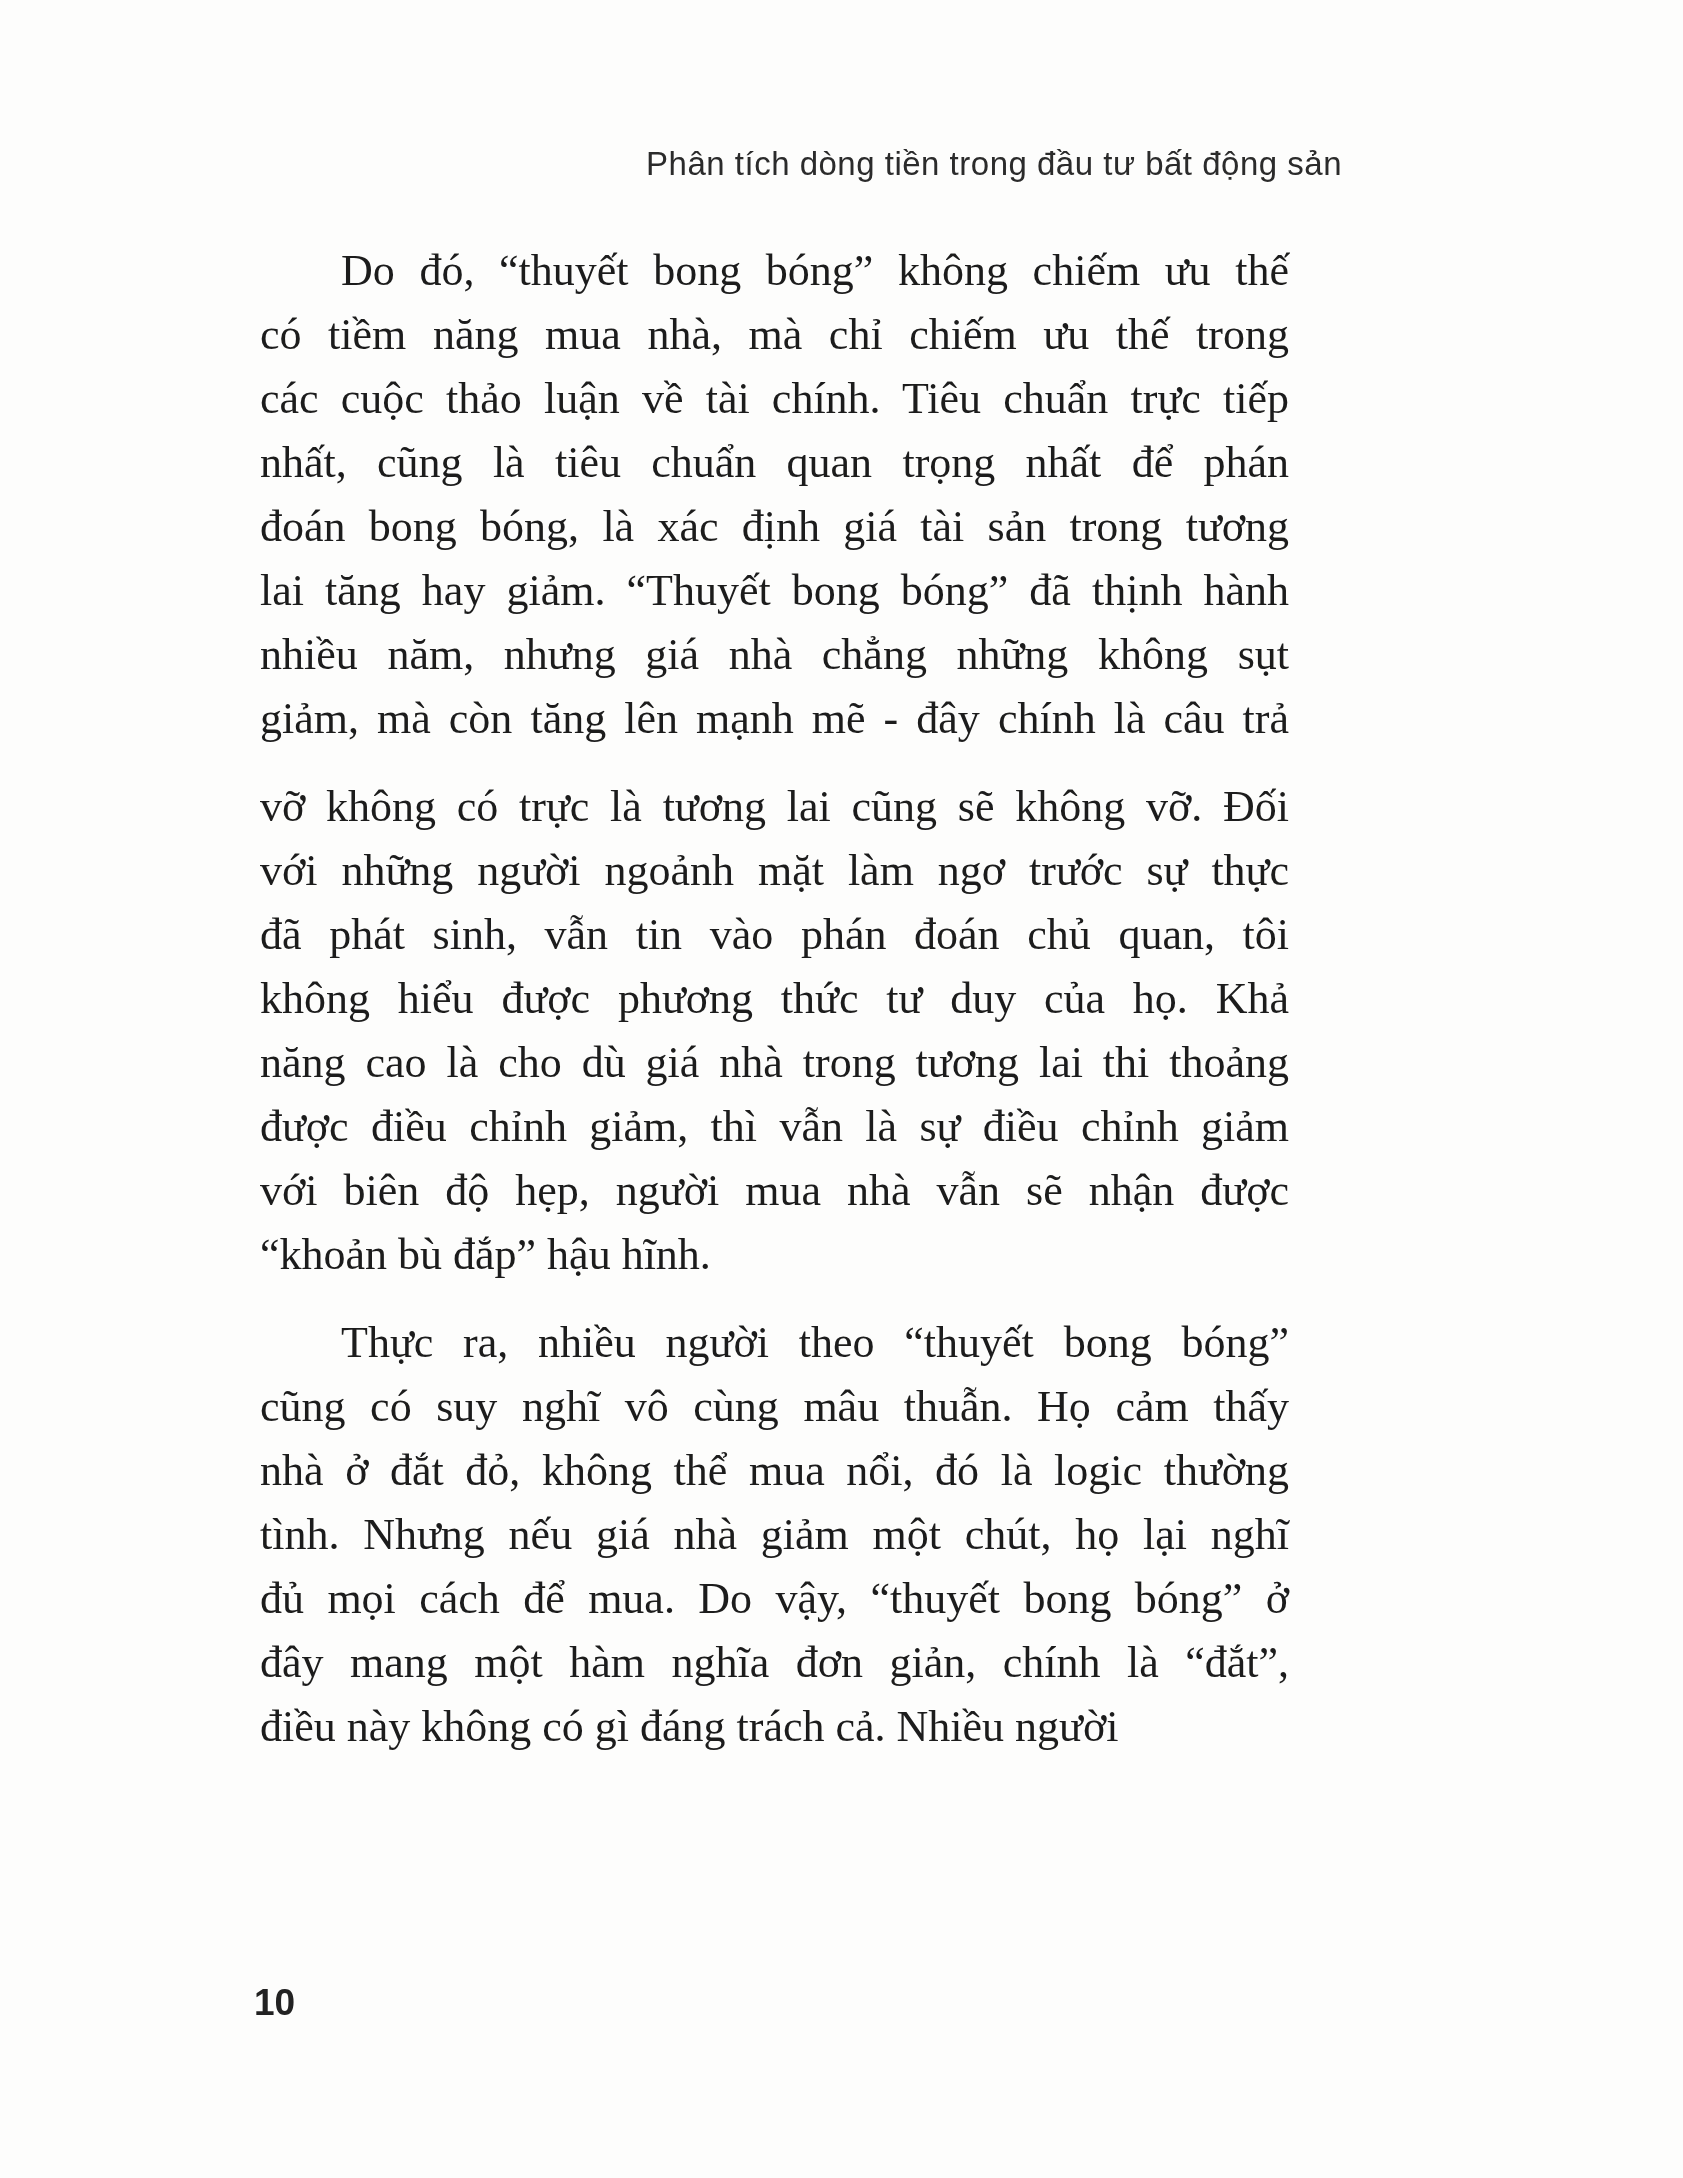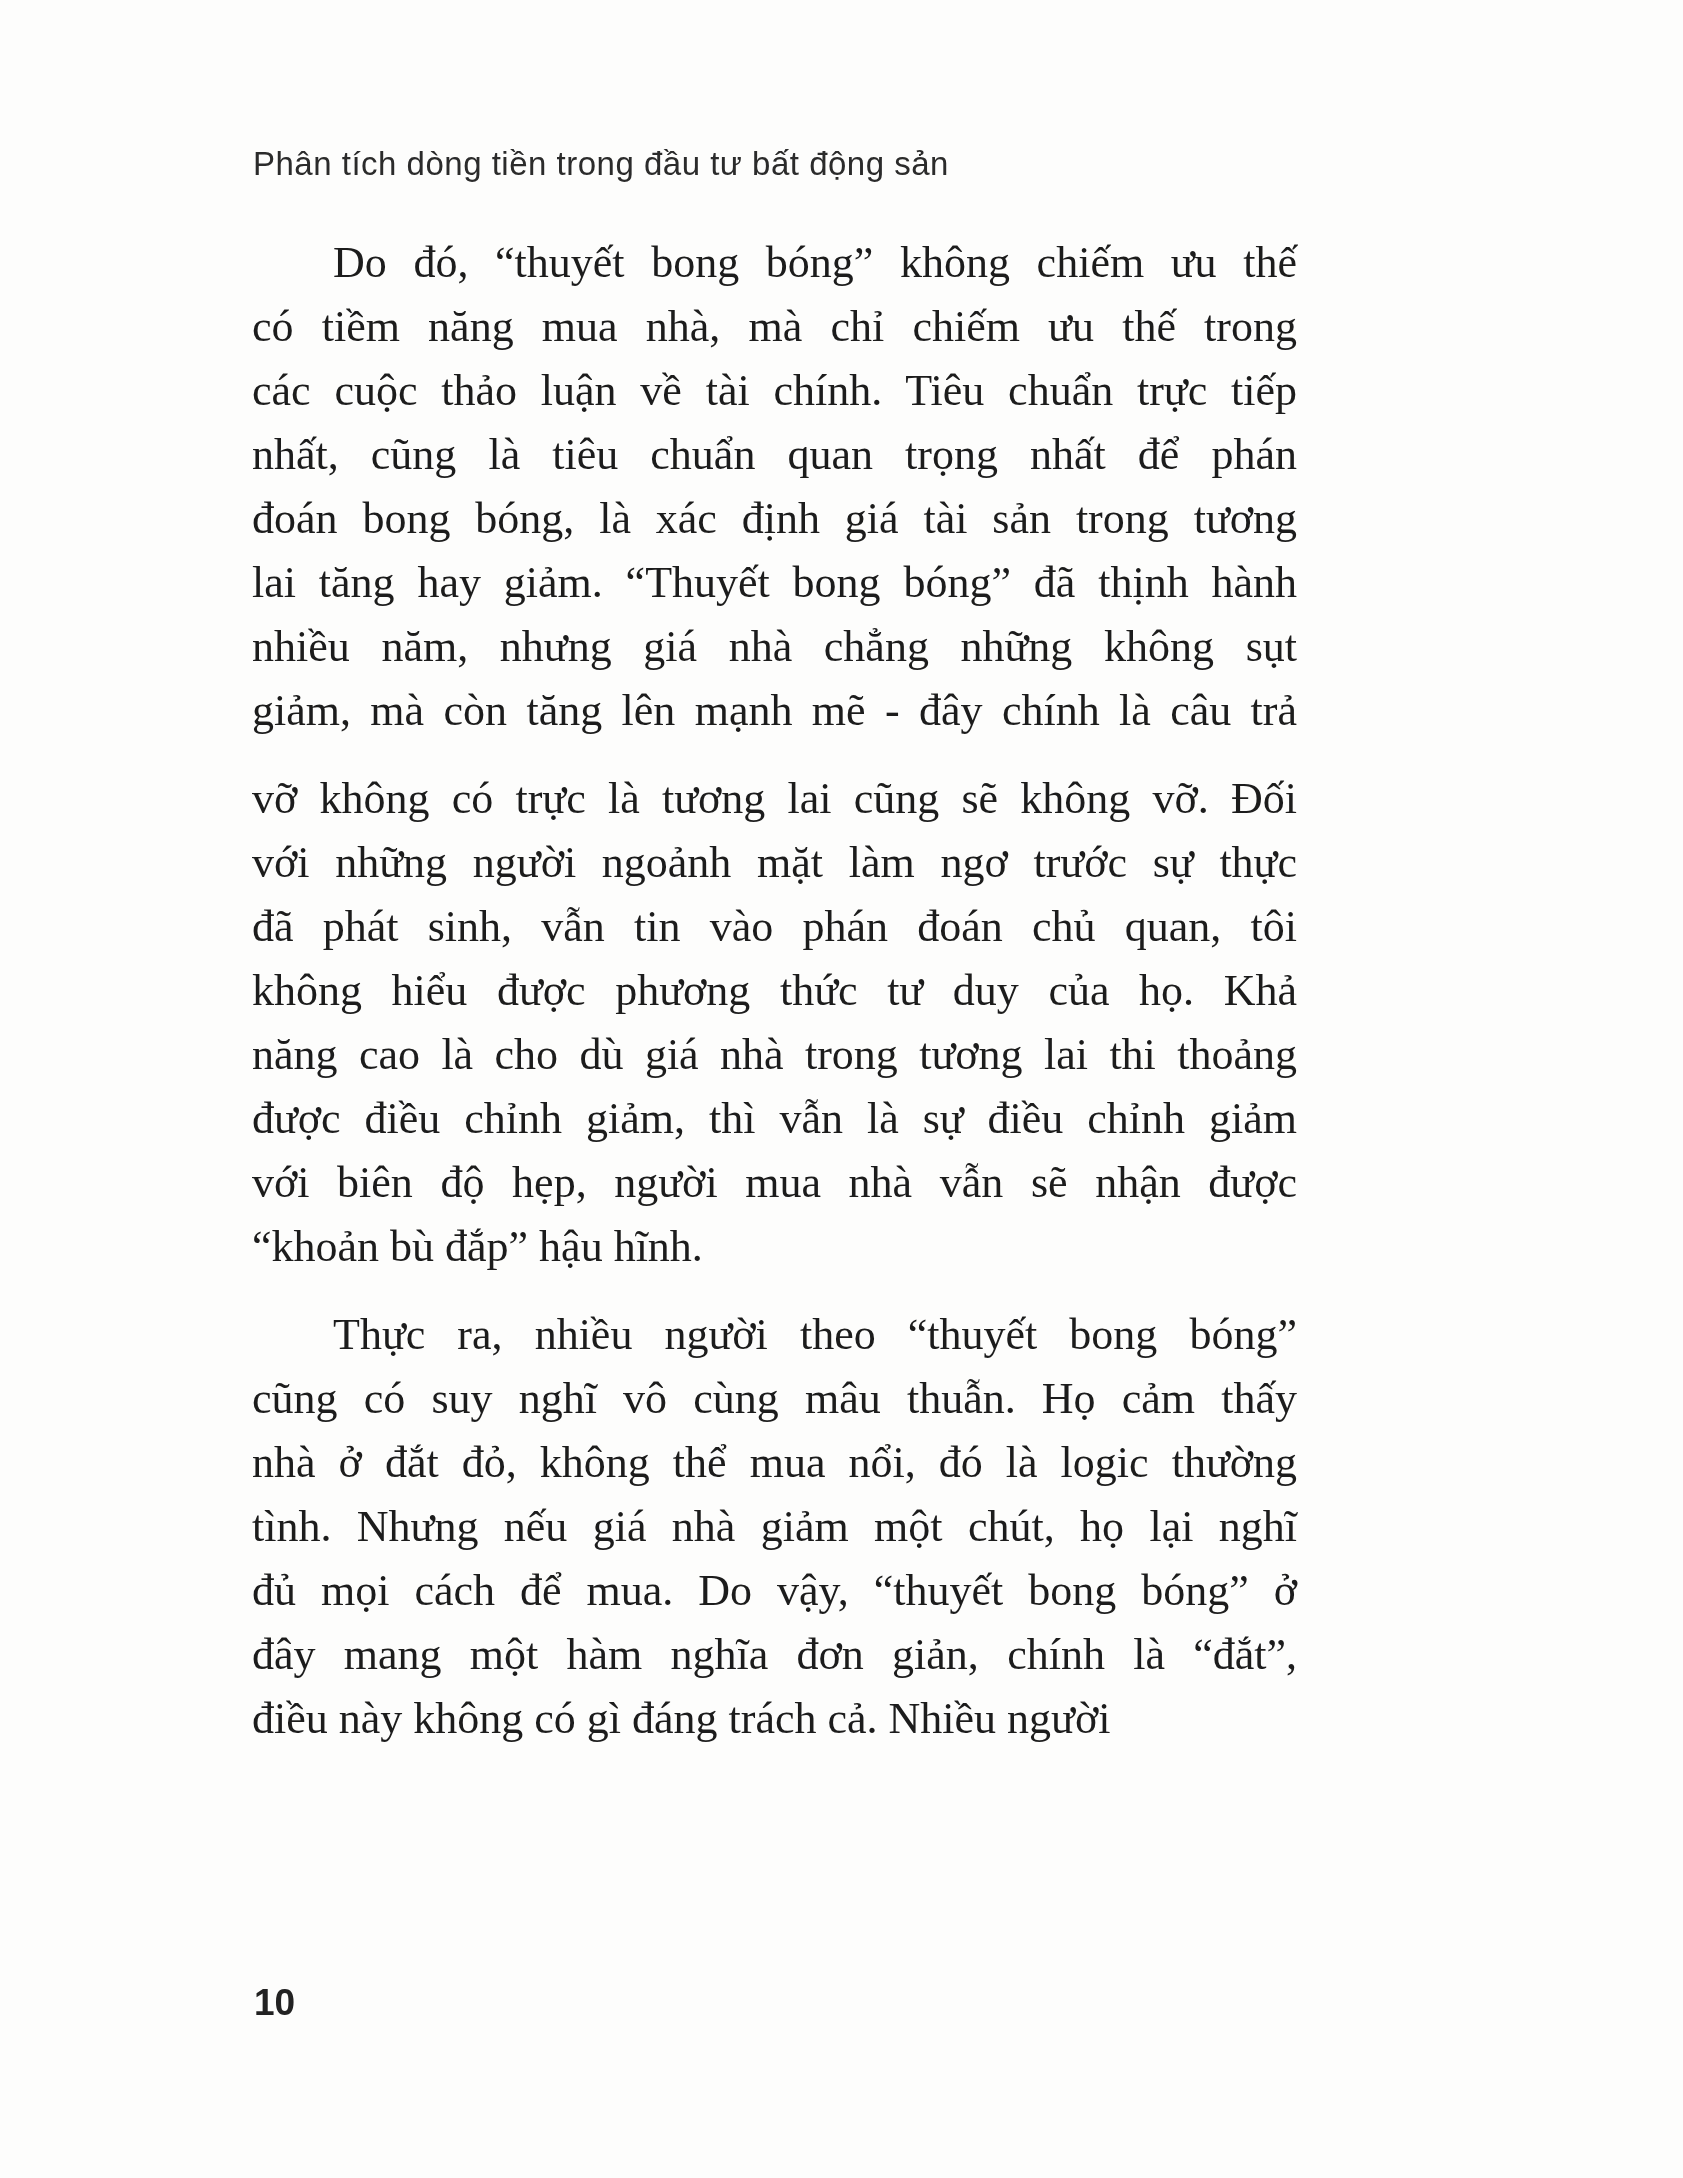--- a/index.html
+++ b/index.html
@@ -20,31 +20,32 @@
     position: absolute;
     left: 253px;
     top: 145px;
     width: 1089px;
     font-family: "Liberation Sans", "DejaVu Sans", sans-serif;
     font-size: 33px;
     font-weight: 400;
     letter-spacing: 0.5px;
     color: #2b2b2b;
     white-space: nowrap;
+    text-align: right;
   }
   .body-text {
     position: absolute;
     left: 252px;
     top: 231px;
     width: 1045px;
     color: #1c1c1c;
     font-size: 44px;
     line-height: 64px;
   }
-  .paragraph { margin: 0; }
+  .paragraph { margin: 8px; }
   .paragraph + .paragraph { margin-top: 24px; }
   .line {
     text-align: justify;
     text-align-last: justify;
     white-space: normal;
   }
   .line.para-first { text-indent: 81px; }
   .line.para-last  { text-align-last: left; }
   .page-number {
     position: absolute;

